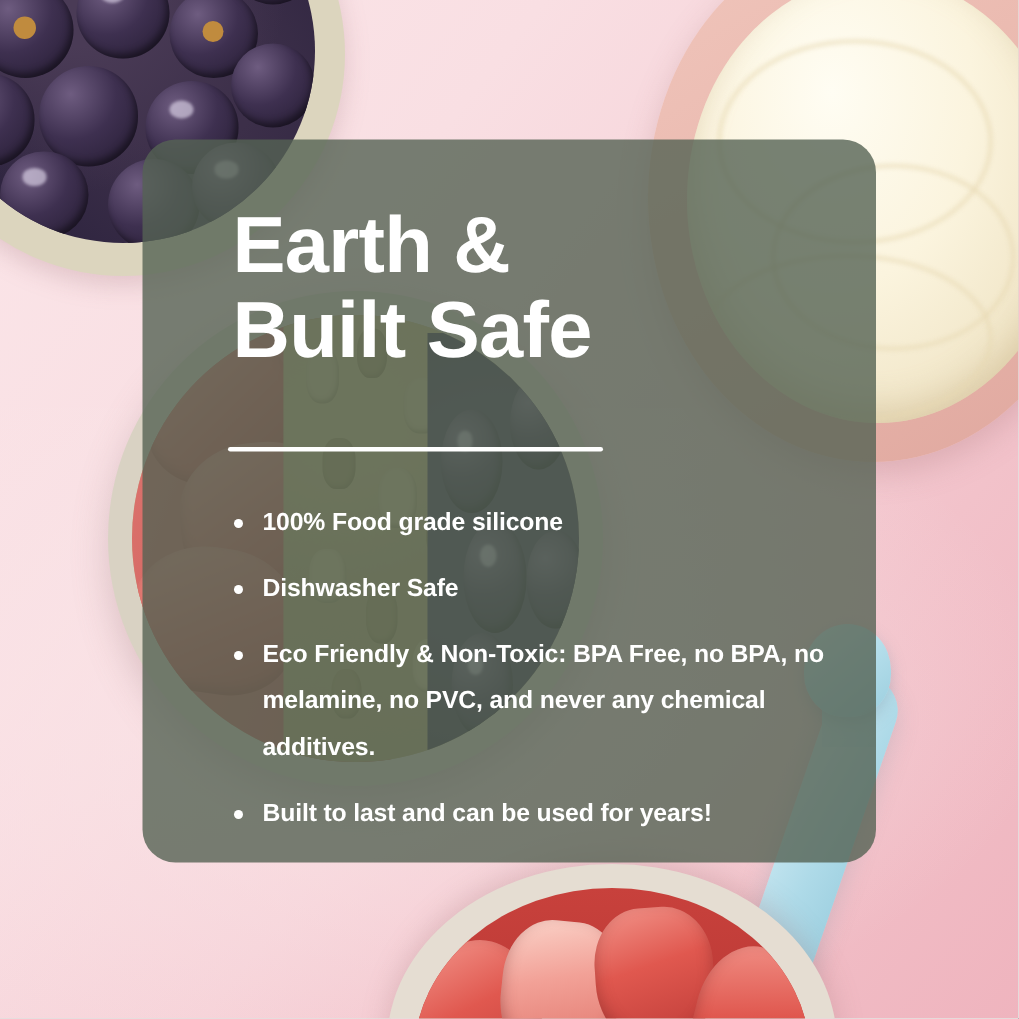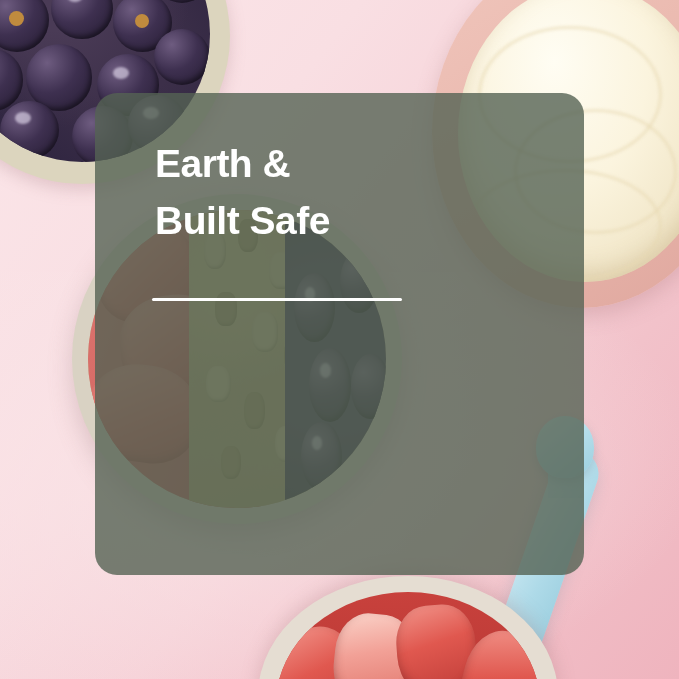--- a/index.html
+++ b/index.html
@@ -260,21 +260,21 @@
     padding: 0;
     overflow: hidden;
   }
 
   .panel-title {
     position: absolute;
     left: 60px;
     top: 42px;
     width: 420px;
     color: #FFFFFF;
-    font-size: 39px;
+    font-size: 53px;
     line-height: 57px;
     font-weight: 700;
     letter-spacing: -.5px;
   }
   .panel-title .tline { display: block; white-space: nowrap; }
 
   .divider {
     position: absolute;
     left: 57px;
     top: 205px;
@@ -392,16 +392,22 @@
 
   <div class="panel">
 
     <div class="panel-title">
       <span class="tline">Earth &amp;</span>
       <span class="tline">Built Safe</span>
     </div>
 
     <div class="divider"></div>
 
+    <ul class="bullets">
+      <li>100% Food grade silicone</li>
+      <li>Dishwasher Safe</li>
+      <li>Eco Friendly &amp; Non-Toxic: BPA Free, no BPA, no melamine, no PVC, and never any chemical additives.</li>
+      <li>Built to last and can be used for years!</li>
+    </ul>
 
   </div>
 
 </div>
 
 </body></html>

